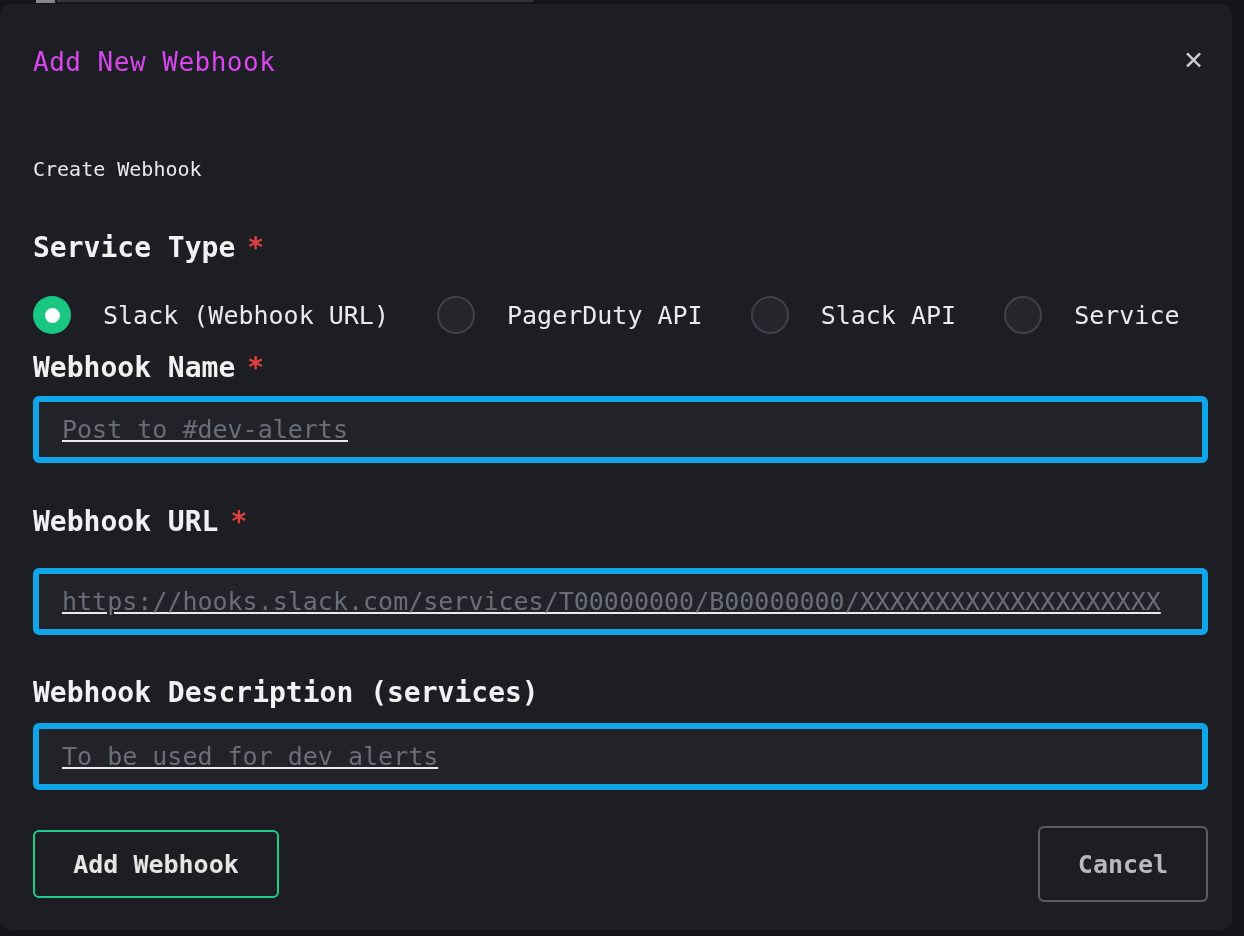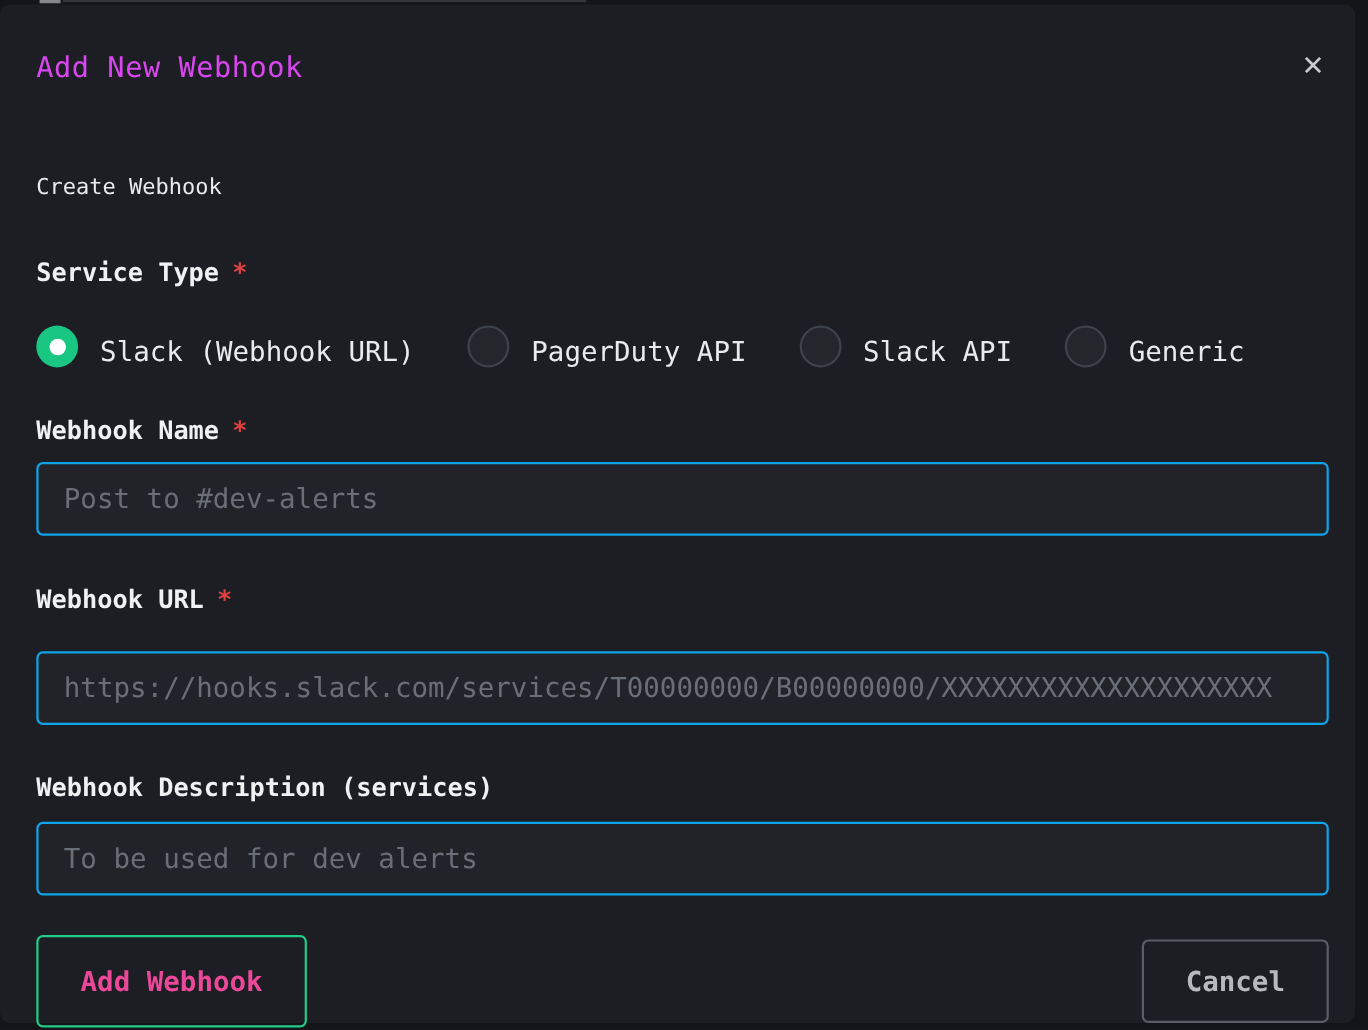--- a/index.html
+++ b/index.html
@@ -25,51 +25,51 @@
   .modal-header { display:flex; justify-content:space-between; align-items:flex-start; height:36px; }
   .modal-title { font-size:26px; line-height:36px; color:#d946ef; font-weight:400; letter-spacing:.5px; }
   .close-btn {
     background:none; border:none; cursor:pointer;
     font-family:inherit; font-size:31px; line-height:32px;
     color:#c9cacd; padding:0 2px; margin-top:-2px; margin-right:3px;
   }
 
   .section-heading { margin-top:72px; font-size:20px; line-height:34px; color:#e9eaec; font-weight:400; }
 
-  .field-label { font-size:23px; line-height:28px; font-weight:700; color:#f0f1f3; }
+  .field-label { font-size:28px; line-height:28px; font-weight:700; color:#f0f1f3; }
   .label-service { margin-top:48px; }
-  .label-name    { margin-top:44px; }
+  .label-name    { margin-top:20px; }
   .label-url     { margin-top:45px; }
   .label-desc    { margin-top:44px; }
   .req { color:#e0403f; margin-left:12px; font-weight:700; }
 
   .radio-row { margin-top:34px; display:flex; align-items:center; gap:48px; height:38px; }
-  .radio-item { display:flex; align-items:flex-end; gap:20px; cursor:pointer; }
+  .radio-item { display:flex; align-items:center; gap:32px; cursor:pointer; }
   .radio-circle {
     width:38px; height:38px; border-radius:50%;
     background:#24262c; border:2px solid #3e424a; flex:0 0 auto;
     display:flex; align-items:center; justify-content:center;
   }
   .radio-item.selected .radio-circle { background:#19c682; border:none; }
   .radio-dot { width:15px; height:15px; border-radius:50%; background:#ffffff; display:none; }
   .radio-item.selected .radio-dot { display:block; }
   .radio-label { font-size:25px; color:#e9eaec; }
 
   .text-input {
     display:block; margin-top:14px; width:100%; height:67px;
-    background:#212329; border:2px solid #0ea5e9; border-radius:6px;
-    padding:0 23px; font-family:inherit; font-size:25px; color:#e9eaec; outline:none;
+    background:#212329; border:6px solid #0ea5e9; border-radius:6px;
+    padding:0 23px; font-family:inherit; font-size:25px; color:#e9eaec; outline:none;text-decoration:underline;
   }
   .mt-15 { margin-top:32px; }
   .mt-16 { margin-top:16px; }
   .text-input::placeholder { color:#6a6e77; opacity:1; }
 
   .buttons-row { margin-top:36px; display:flex; justify-content:space-between; align-items:center; }
   .btn { font-family:inherit; font-weight:700; font-size:25px; border-radius:6px; cursor:pointer; background:transparent; }
-  .btn-primary   { width:246px; height:84px; border:2px solid #20cd89; color:#ec4899; }
+  .btn-primary   { width:246px; height:68px; border:2px solid #20cd89; color:#e5e5e5; }
   .btn-secondary { width:170px; height:76px; border:2px solid #5a5d66; color:#b7b9be; }
 </style>
 </head>
 <body>
 
 <div class="top-artifact-bright"></div>
 <div class="top-artifact-dim"></div>
 
 <div class="modal">
 
@@ -94,21 +94,21 @@
     <div class="radio-item">
       <span class="radio-circle"></span>
       <span class="radio-label">PagerDuty API</span>
     </div>
     <div class="radio-item">
       <span class="radio-circle"></span>
       <span class="radio-label">Slack API</span>
     </div>
     <div class="radio-item">
       <span class="radio-circle"></span>
-      <span class="radio-label">Generic</span>
+      <span class="radio-label">Service</span>
     </div>
   </div>
 
   <div class="field-label label-name">
     <span>Webhook Name</span><span class="req">*</span>
   </div>
   <input class="text-input" type="text" placeholder="Post to #dev-alerts" style="">
 
   <div class="field-label label-url">
     <span>Webhook URL</span><span class="req">*</span>

